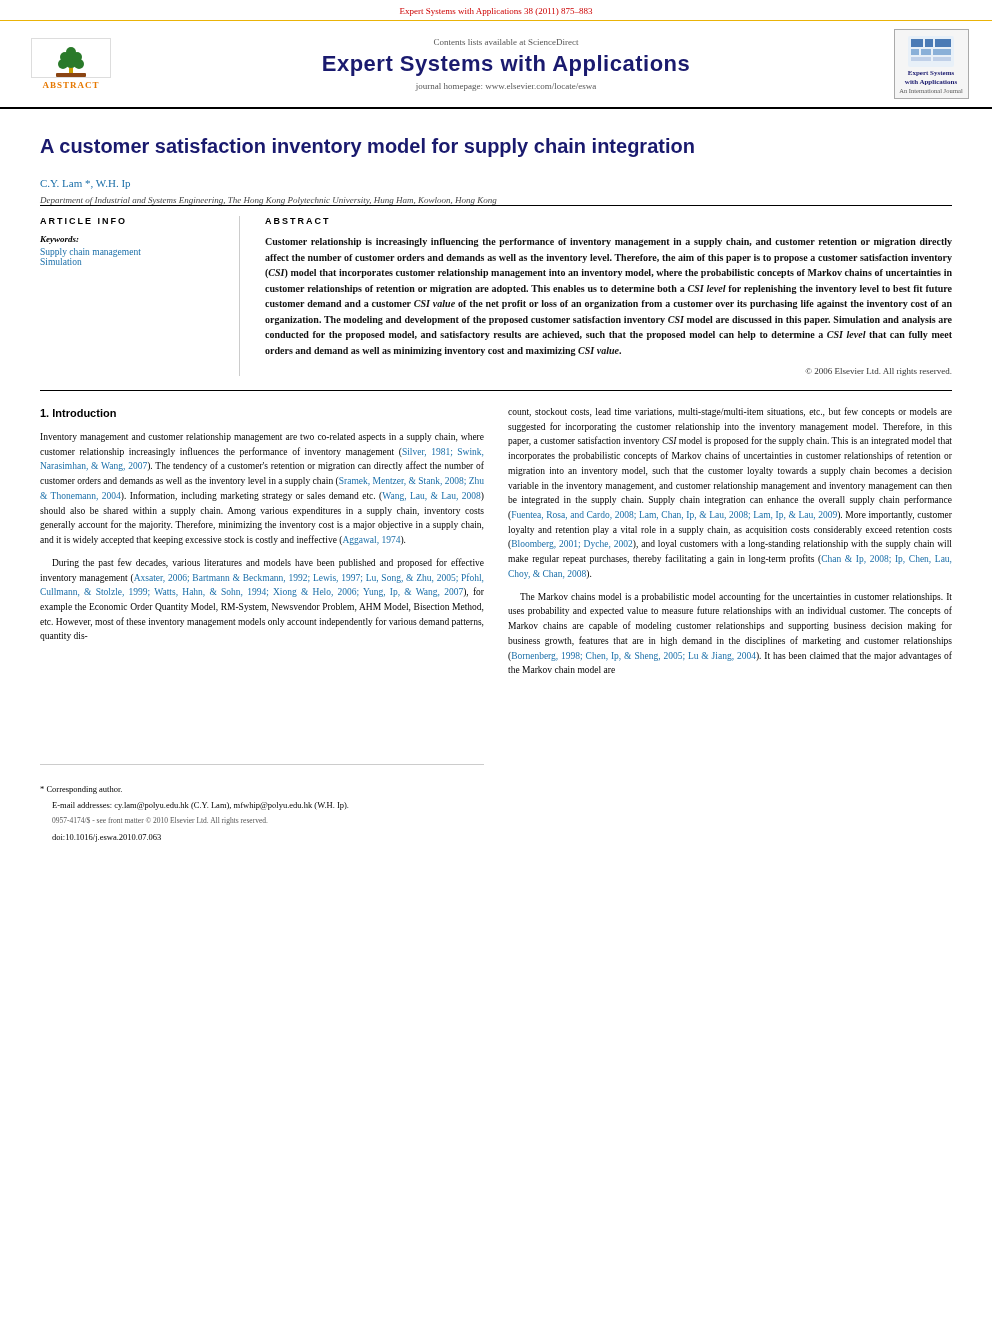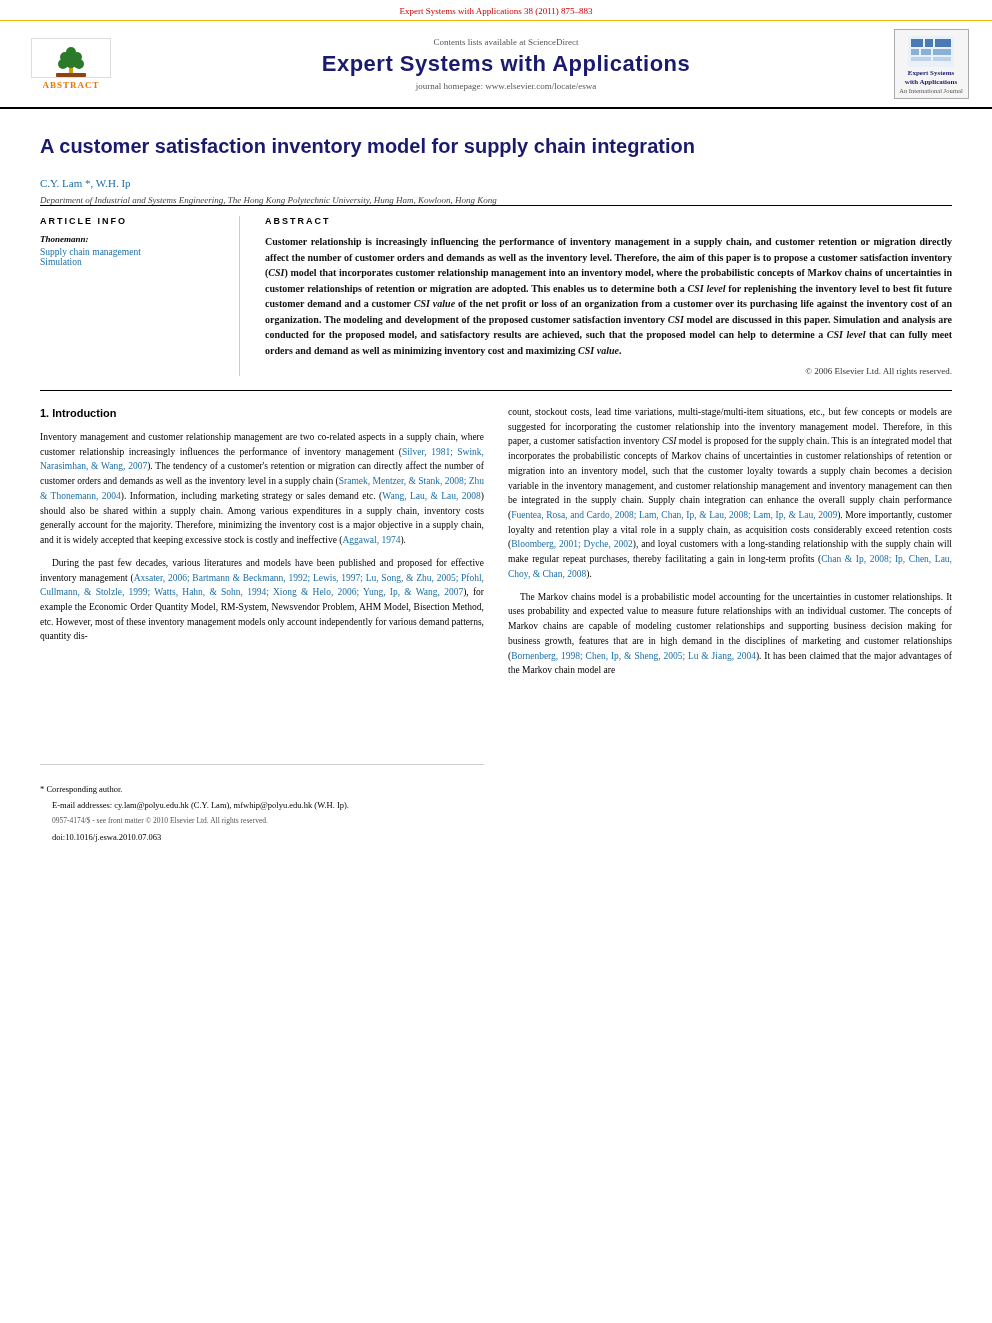--- a/index.html
+++ b/index.html
@@ -315,21 +315,21 @@
   <div class="authors">
     <span>C.Y. Lam *, W.H. Ip</span>
   </div>
 
   <div class="affiliation">Department of Industrial and Systems Engineering, The Hong Kong Polytechnic University, Hung Ham, Kowloon, Hong Kong</div>
 
   <div class="info-abstract">
 
     <div class="article-info">
       <div class="article-info-title">ARTICLE   INFO</div>
-      <div class="keywords-label">Thonemann:</div>
+      <div class="keywords-label">Keywords:</div>
       <span class="keyword-item">Supply chain management</span>
       <span class="keyword-item">Simulation</span>
     </div>
 
     <div class="abstract-section">
       <div class="abstract-title">ABSTRACT</div>
       <div class="abstract-text">
         Customer relationship is increasingly influencing the performance of inventory management in a supply chain, and customer retention or migration directly affect the number of customer orders and demands as well as the inventory level. Therefore, the aim of this paper is to propose a customer satisfaction inventory (<em>CSI</em>) model that incorporates customer relationship management into an inventory model, where the probabilistic concepts of Markov chains of uncertainties in customer relationships of retention or migration are adopted. This enables us to determine both a <em>CSI level</em> for replenishing the inventory level to best fit future customer demand and a customer <em>CSI value</em> of the net profit or loss of an organization from a customer over its purchasing life against the inventory cost of an organization. The modeling and development of the proposed customer satisfaction inventory <em>CSI</em> model are discussed in this paper. Simulation and analysis are conducted for the proposed model, and satisfactory results are achieved, such that the proposed model can help to determine a <em>CSI level</em> that can fully meet orders and demand as well as minimizing inventory cost and maximizing <em>CSI value</em>.
       </div>
       <div class="copyright">© 2006 Elsevier Ltd. All rights reserved.</div>

